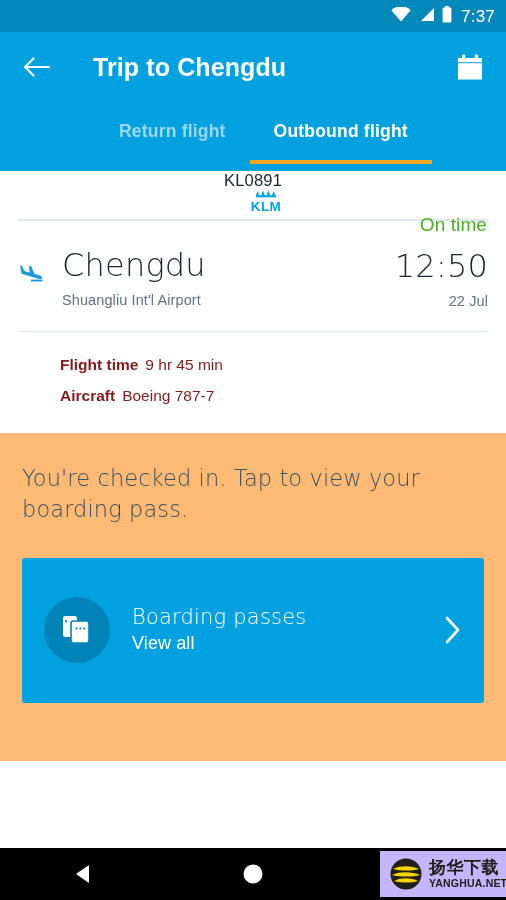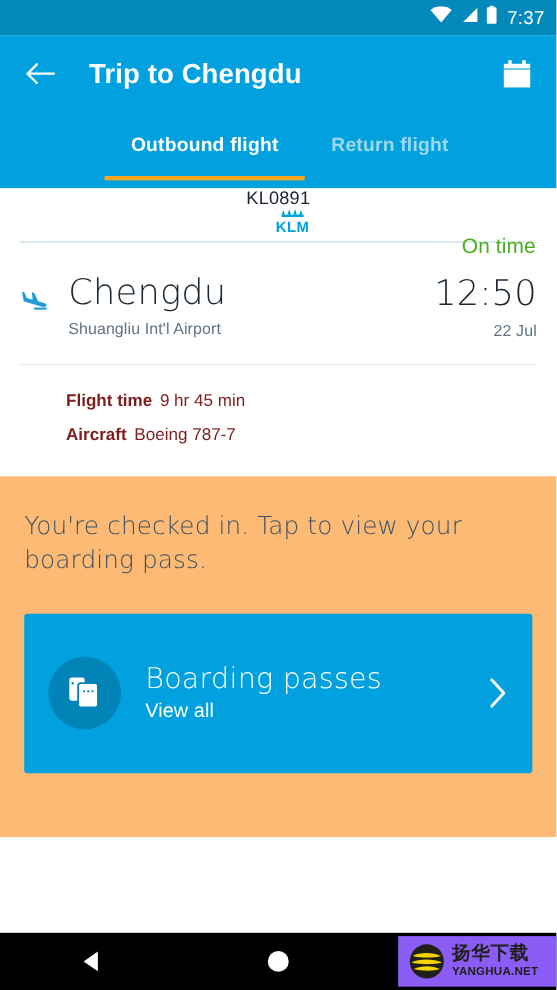--- a/index.html
+++ b/index.html
@@ -17,21 +17,21 @@
     justify-content:flex-end; padding-right:11px; gap:7px;
   }
   .sb-icon{ display:block; }
   .sb-time{
     color:#ffffff; font-size:17px; font-weight:normal; letter-spacing:.2px;
     line-height:1; margin-left:2px; font-family:"Liberation Sans", sans-serif;
   }
 
   
   .appbar{ background:#00a1de; height:139px; position:relative; }
-  .appbar-top{ height:70px; display:flex; align-items:center; padding:0 14px; }
+  .appbar-top{ height:70px; display:flex; align-items:center; padding:0 14px;gap:12px; }
   .back-btn{ width:46px; height:46px; display:flex; align-items:center; justify-content:center; cursor:pointer; }
   .title{
     color:#ffffff; font-size:25px; font-weight:bold; margin-left:21px;
     letter-spacing:.1px; white-space:nowrap;
   }
   .cal-btn{ margin-left:auto; width:44px; height:44px; display:flex; align-items:center; justify-content:center; cursor:pointer; }
 
   .tabs{ display:flex; height:69px; align-items:flex-start; padding-left:95px; gap:0; }
   .tab{
     position:relative; height:58px; display:flex; align-items:center;
@@ -86,36 +86,36 @@
   .bp-card{
     margin-top:32px; background:#00a1de; border-radius:3px;
     height:145px; display:flex; align-items:center; padding:0 22px; cursor:pointer;
   }
   .bp-avatar{
     width:66px; height:66px; border-radius:50%; background:#0084b8;
     display:flex; align-items:center; justify-content:center; flex:0 0 66px;
   }
   .bp-text{ margin-left:22px; flex:1; }
   .bp-title{
-    font-size:26px; color:#ffffff; font-weight:300; line-height:1.12;
+    font-size:21px; color:#ffffff; font-weight:300; line-height:1.12;
     font-family:"DejaVu Sans", sans-serif; letter-spacing:.2px;
   }
   .bp-sub{ font-size:18px; color:#ffffff; margin-top:4px; letter-spacing:.1px; }
   .bp-chevron{ flex:0 0 30px; display:flex; justify-content:flex-end; }
 
   
   .navbar{
     position:absolute; left:0; bottom:0; width:506px; height:52px;
     background:#000000; display:flex; align-items:center;
   }
   .nav-btn{ flex:1; display:flex; align-items:center; justify-content:center; cursor:pointer; }
   .nav-spacer{ flex:1; }
   .watermark{
-    position:absolute; right:0; top:3px; width:144px; height:46px;
-    background:#8b5cf6; display:flex; align-items:center; padding-left:6px;
+    position:absolute; right:0; top:3px; width:126px; height:46px;
+    background:#c4b5fd; display:flex; align-items:center; padding-left:6px;
   }
   .wm-globe{ flex:0 0 40px; display:flex; align-items:center; justify-content:center; }
   .wm-text{ margin-left:3px; line-height:1; }
   .wm-cn{
     font-size:17px; font-weight:bold; color:#20201a; letter-spacing:.5px;
     font-family:"DejaVu Sans", sans-serif; display:block;
   }
   .wm-en{
     font-size:10.5px; font-weight:bold; color:#20201a; letter-spacing:.2px;
     display:block; margin-top:2px;
@@ -158,26 +158,26 @@
         <svg width="28" height="27" viewBox="0 0 28 27">
           <rect x="6" y="0.5" width="3.2" height="5" rx="1.3" fill="#ffffff"></rect>
           <rect x="18.8" y="0.5" width="3.2" height="5" rx="1.3" fill="#ffffff"></rect>
           <rect x="2" y="4" width="24" height="4.2" fill="#ffffff"></rect>
           <rect x="2" y="9.2" width="24" height="16.3" fill="#ffffff"></rect>
         </svg>
       </div>
     </div>
 
     <div class="tabs">
+      <div class="tab inactive">
+        <span class="tab-label">Return flight</span>
+      </div>
       <div class="tab active">
         <span class="tab-label">Outbound flight</span>
         <span class="tab-indicator"></span>
-      </div>
-      <div class="tab inactive">
-        <span class="tab-label">Return flight</span>
       </div>
     </div>
   </div>
 
   <div class="card">
 
     <div class="row-flightno">
       <span class="flightno">KL0891</span>
       <span class="klm-logo">
         <svg width="42" height="24" viewBox="0 0 42 24">

